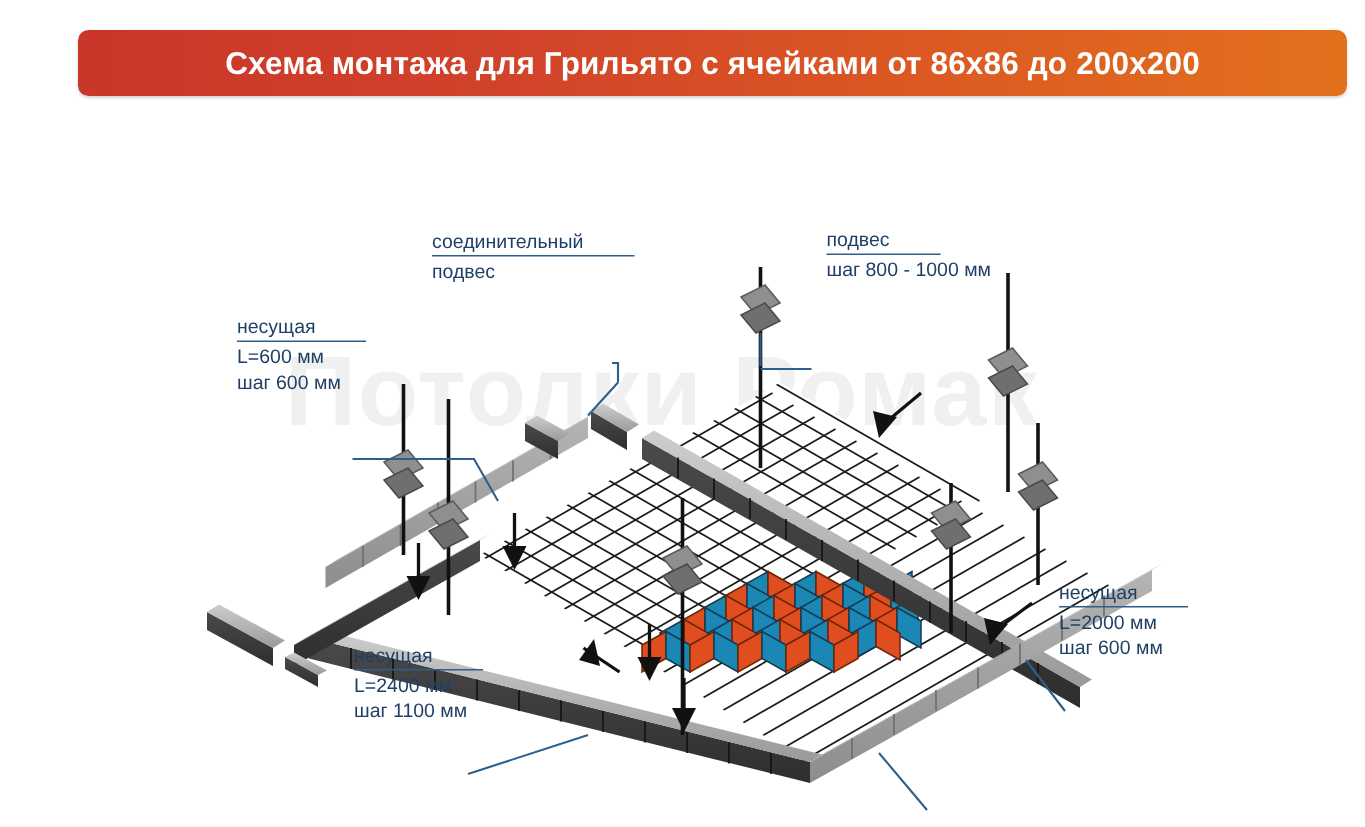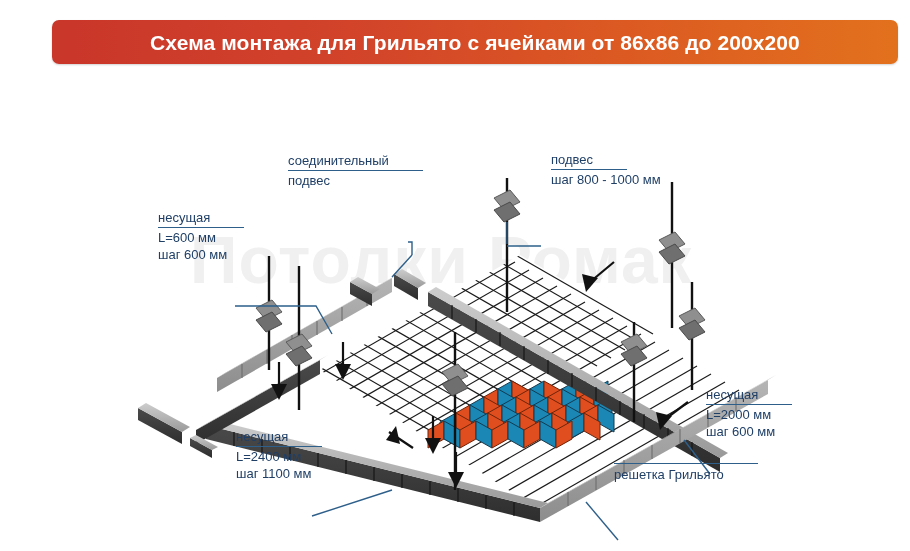--- a/index.html
+++ b/index.html
@@ -435,17 +435,14 @@
     <span class="ln">L=2000 мм</span>
     <span class="ln">шаг 600 мм</span>
   </div>
 
   <div class="callout c-bear1800">
     <span class="ln ul">несущая</span>
     <span class="ln">L=2400 мм</span>
     <span class="ln">шаг 1100 мм</span>
   </div>
 
-  <div class="callout over c-grid">
-    <span class="ln ul">решетка Грильято</span>
-  </div>
 
 </div>
 
 </body></html>

